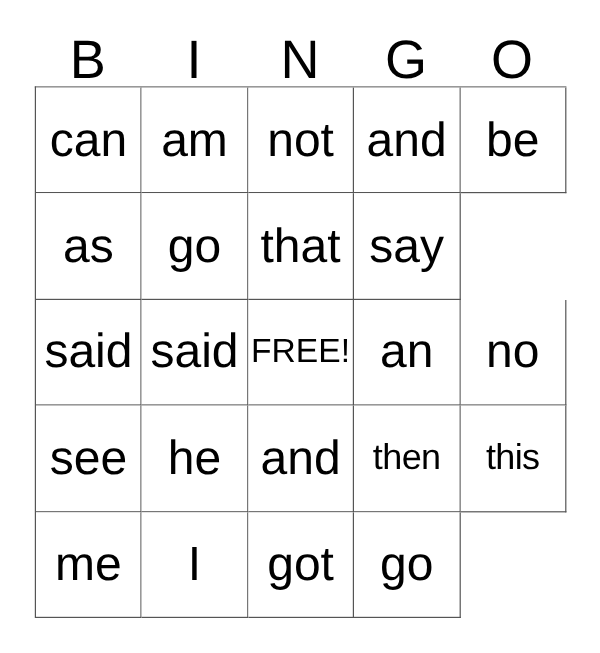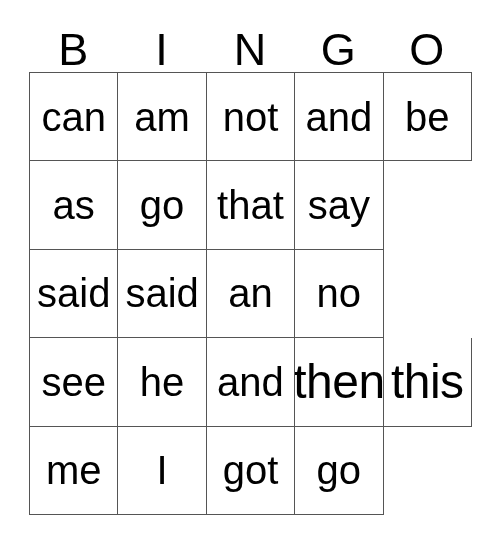--- a/index.html
+++ b/index.html
@@ -62,21 +62,21 @@
     font-size: 40px;
     line-height: 1;
     background: #ffffff;
     overflow: hidden;
     white-space: nowrap;
   }
   .grid-cell.free {
     font-size: 28px;
   }
   .grid-cell.wide {
-    font-size: 48px;
+    font-size: 30px;
     letter-spacing: -0.5px;
   }
 </style>
 </head>
 <body>
 
 <div id="card">
 
   <div class="header-row">
     <div class="header-cell">B</div>
@@ -99,20 +99,21 @@
     <div class="grid-row">
       <div class="grid-cell">as</div>
       <div class="grid-cell">go</div>
       <div class="grid-cell">that</div>
       <div class="grid-cell">say</div>
     </div>
 
     <div class="grid-row">
       <div class="grid-cell">said</div>
       <div class="grid-cell">said</div>
+      <div class="grid-cell free">FREE!</div>
       <div class="grid-cell">an</div>
       <div class="grid-cell">no</div>
     </div>
 
     <div class="grid-row">
       <div class="grid-cell">see</div>
       <div class="grid-cell">he</div>
       <div class="grid-cell">and</div>
       <div class="grid-cell wide">then</div>
       <div class="grid-cell wide">this</div>

